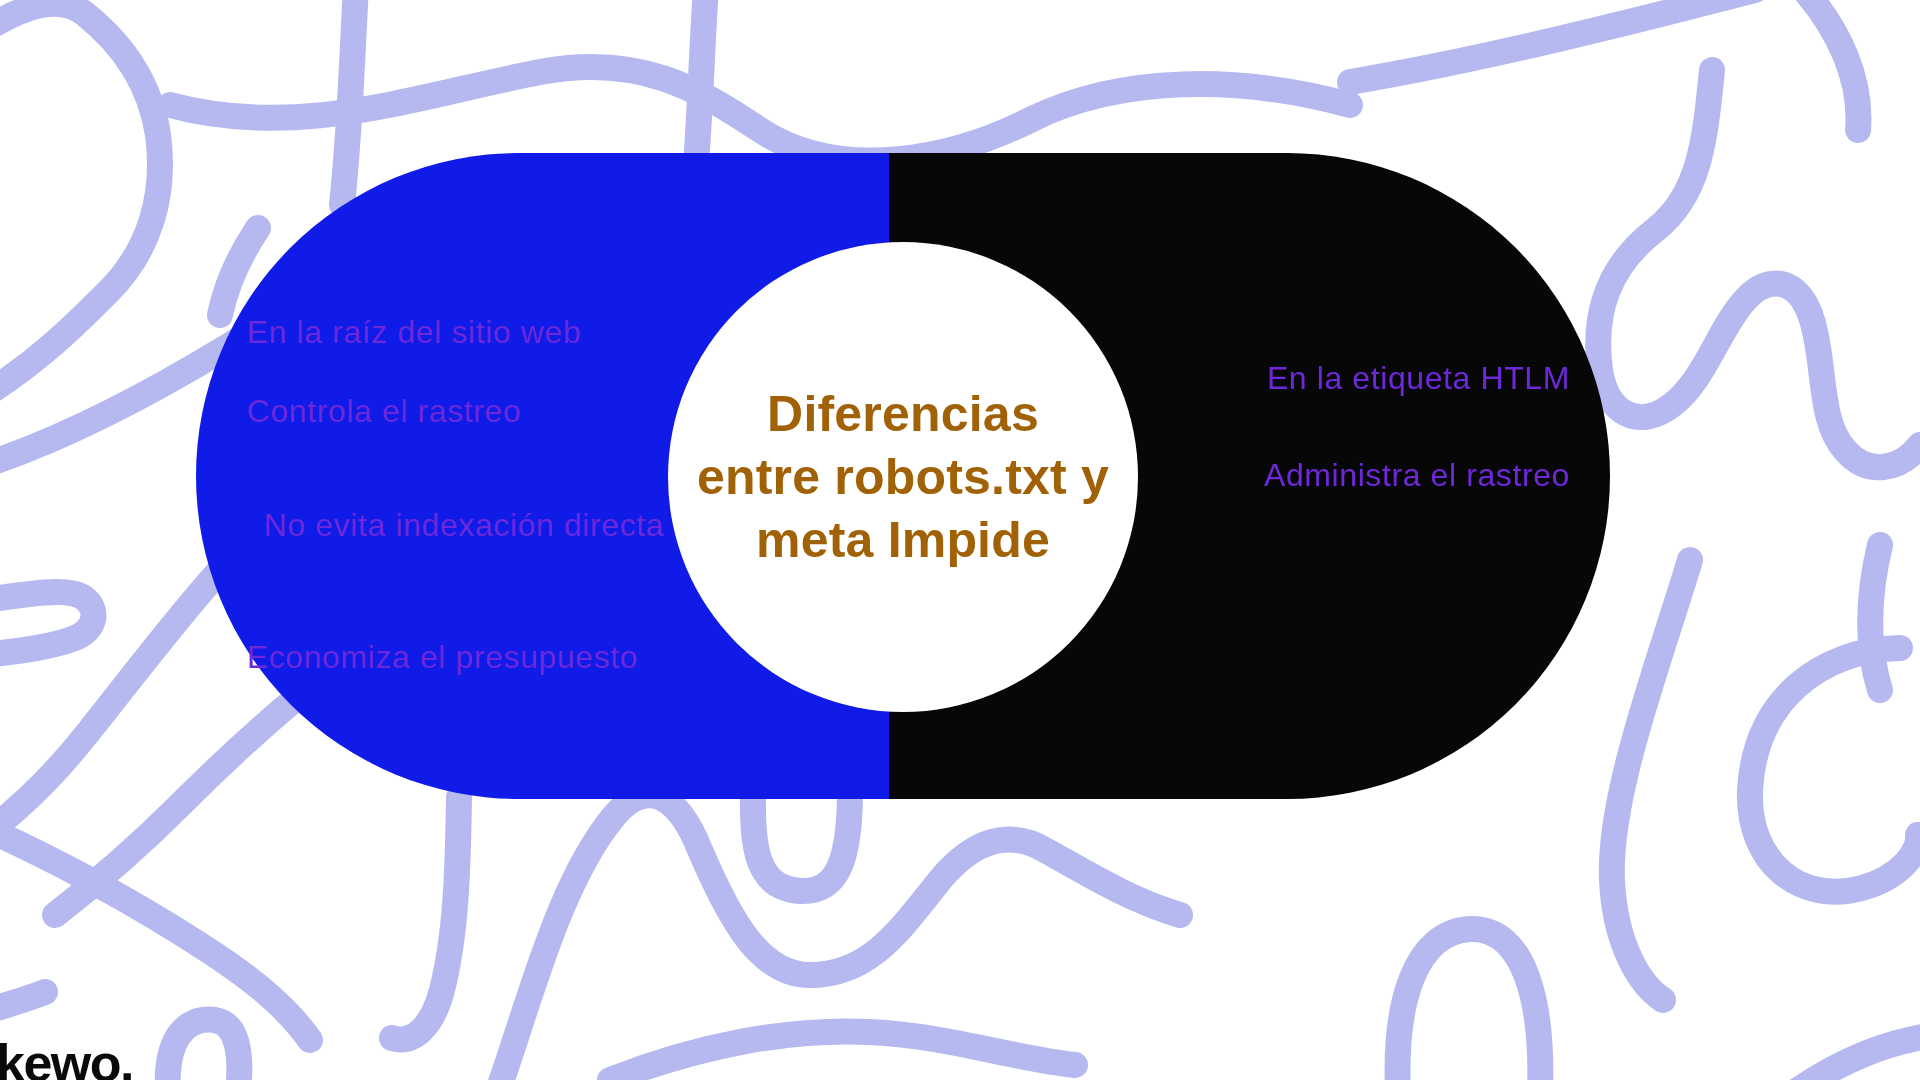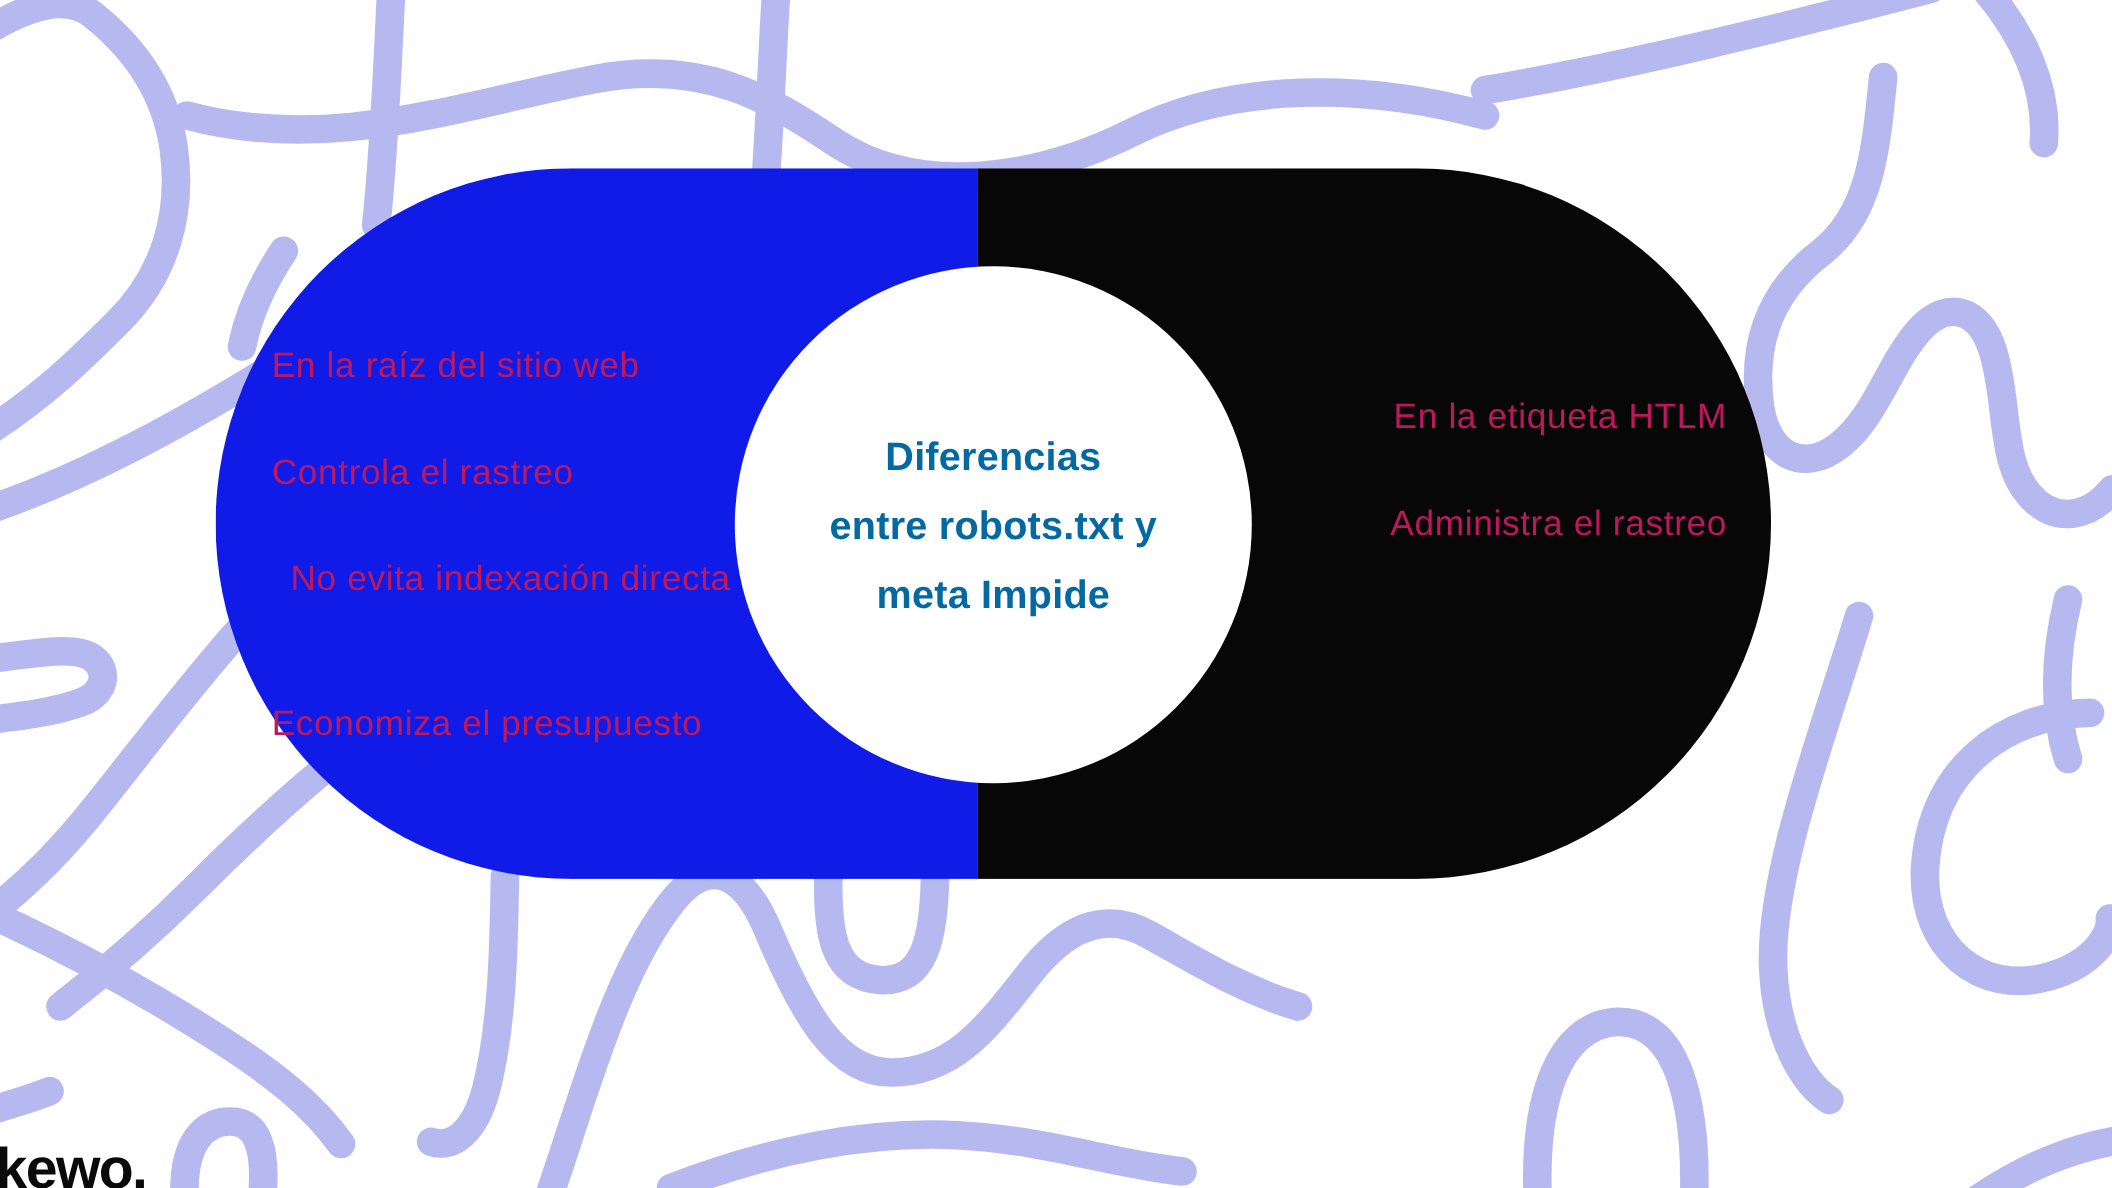--- a/index.html
+++ b/index.html
@@ -21,32 +21,32 @@
   .capsule-blue{width:693px;height:100%;background:#111be8;}
   .capsule-black{flex:1;height:100%;background:#070707;}
   .center-circle{
     position:absolute;left:668px;top:242px;
     width:470px;height:470px;border-radius:50%;
     background:#ffffff;
     display:flex;align-items:center;justify-content:center;
     text-align:center;
   }
   .title{
-    font-size:36px;font-weight:700;line-height:63px;
-    color:#0369a1;letter-spacing:0.2px;
+    font-size:50px;font-weight:700;line-height:63px;
+    color:#a16207;letter-spacing:0.2px;
   }
   .pt{
     position:absolute;
-    color:#be185d;
+    color:#6d28d9;
     font-size:32px;font-weight:400;letter-spacing:0.6px;
     white-space:nowrap;
   }
   .pt-left{left:247px;text-align:left;}
   .pt-right{right:350px;text-align:right;}
-  .pt-l1{top:314px;} .pt-l2{top:411px;} .pt-l3{top:507px;margin-left:17px;} .pt-l4{top:604px;margin-top:35px;}
+  .pt-l1{top:314px;} .pt-l2{top:393px;} .pt-l3{top:507px;margin-left:17px;} .pt-l4{top:604px;margin-top:35px;}
   .pt-r1{top:360px;} .pt-r2{top:457px;} .pt-r3{top:552px;}
   .logo{
     position:absolute;left:-4px;top:1033px;
     font-size:52px;font-weight:800;letter-spacing:-1.5px;
     color:#0a0a0a;
   }
 </style>
 </head>
 <body>
 

